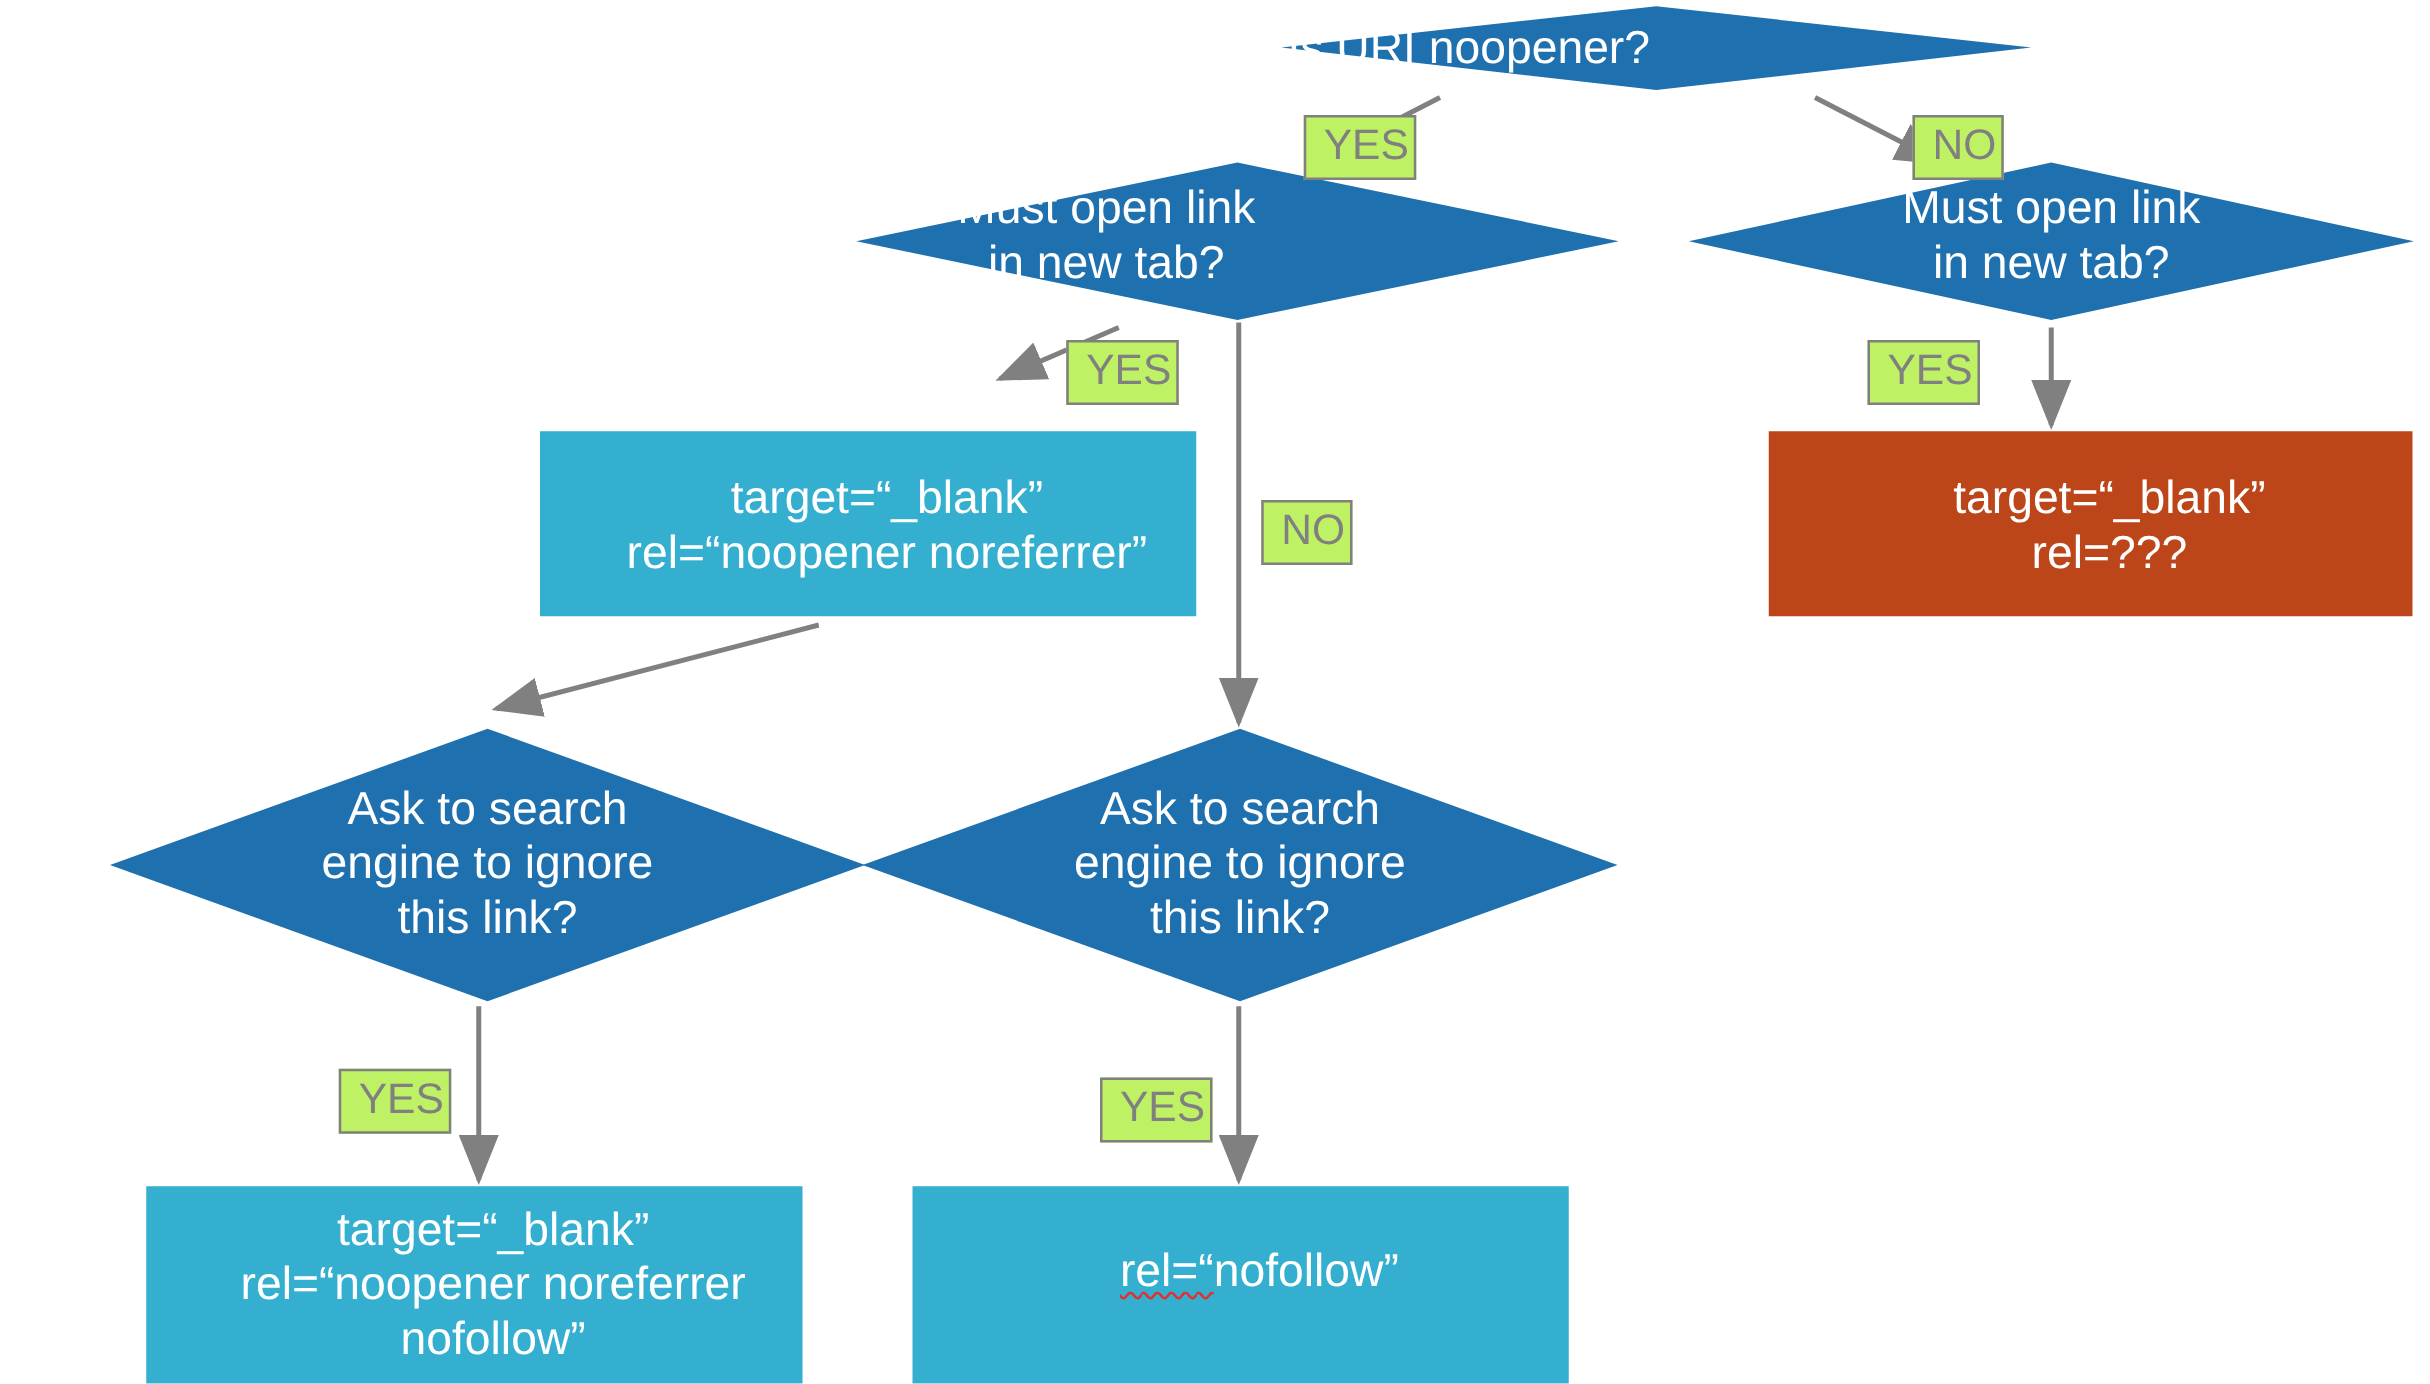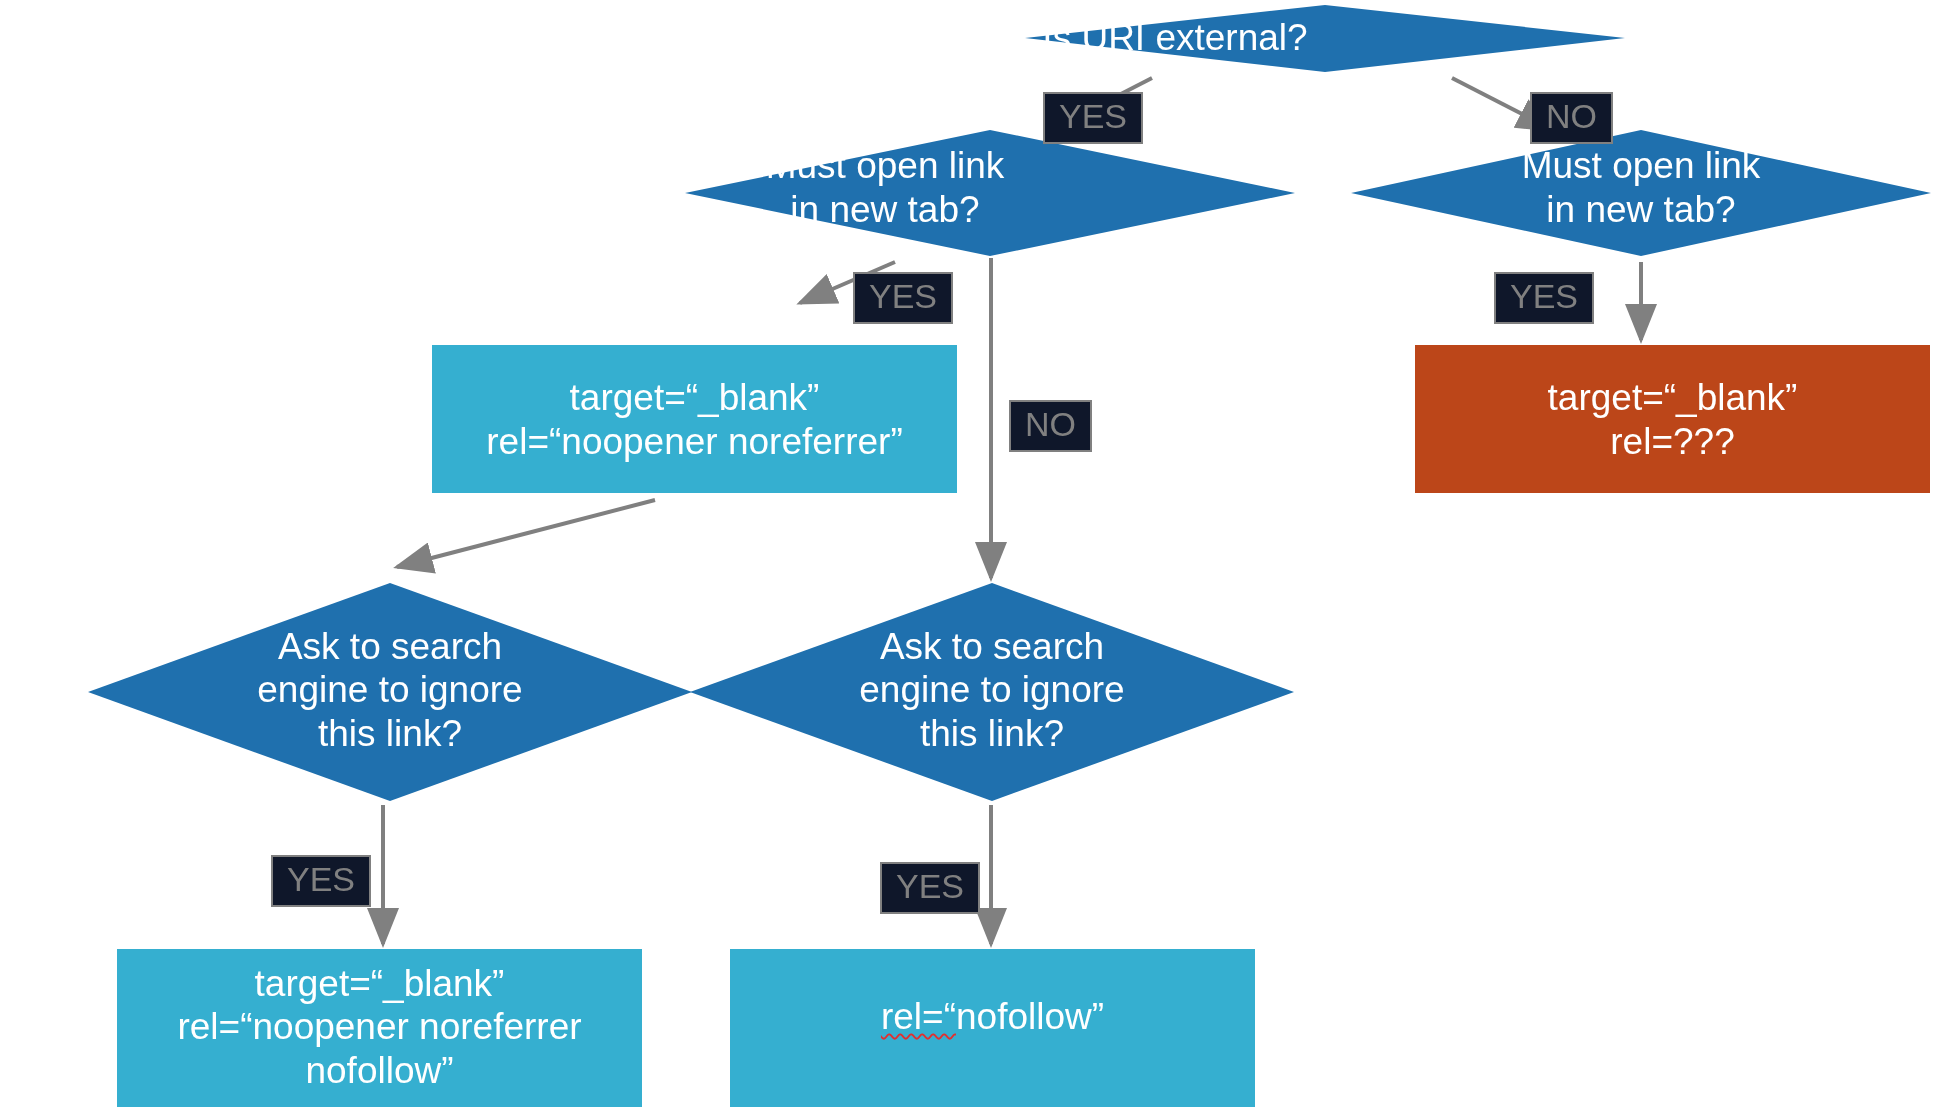--- a/index.html
+++ b/index.html
@@ -34,31 +34,31 @@
     display: flex;
     align-items: center;
     justify-content: center;
     text-align: center;
     color: #ffffff;
     line-height: 1.18;
     white-space: pre-line;
     pointer-events: none;
   }
   .diamond-text { font-size: 37px; }
-  .box-text { font-size: 37px; }
+  .box-text { font-size: 37px; padding-left: 15px; }
 
   
   .edge-label {
     position: absolute;
     border: 2px solid #808080;
-    background: #0f172a;
+    background: #bef264;
     color: #808080;
     font-size: 34px;
     line-height: 1;
-    padding: 5px 14px 9px 14px;
+    padding: 5px 4px 9px 14px;
     box-sizing: border-box;
     text-align: center;
     white-space: nowrap;
   }
 
   .spell-underline {
     text-decoration: underline wavy #e03030;
     text-decoration-thickness: 2px;
     text-underline-offset: 4px;
   }
@@ -103,21 +103,21 @@
 
     <line x1="1641" y1="262" x2="1641" y2="340" stroke="#808080" stroke-width="4" marker-end="url(#arrowhead)"></line>
 
     <line x1="655" y1="500" x2="397" y2="567" stroke="#808080" stroke-width="4" marker-end="url(#arrowhead)"></line>
 
     <line x1="383" y1="805" x2="383" y2="944" stroke="#808080" stroke-width="4" marker-end="url(#arrowhead)"></line>
 
     <line x1="991" y1="805" x2="991" y2="944" stroke="#808080" stroke-width="4" marker-end="url(#arrowhead)"></line>
   </svg>
 
-  <div class="node-text diamond-text" style="left:1025px; top:8px; width:300px; height:60px;">Is URI external?</div>
+  <div class="node-text diamond-text" style="left:1025px; top:8px; width:300px; height:60px;">Is URI noopener?</div>
 
   <div class="node-text diamond-text" style="left:735px; top:140px; width:300px; height:96px;">Must open link
 in new tab?</div>
 
   <div class="node-text diamond-text" style="left:1491px; top:140px; width:300px; height:96px;">Must open link
 in new tab?</div>
 
   <div class="node-text box-text" style="left:432px; top:372px; width:525px; height:96px;">target=“_blank”
 rel=“noopener noreferrer”</div>
 

